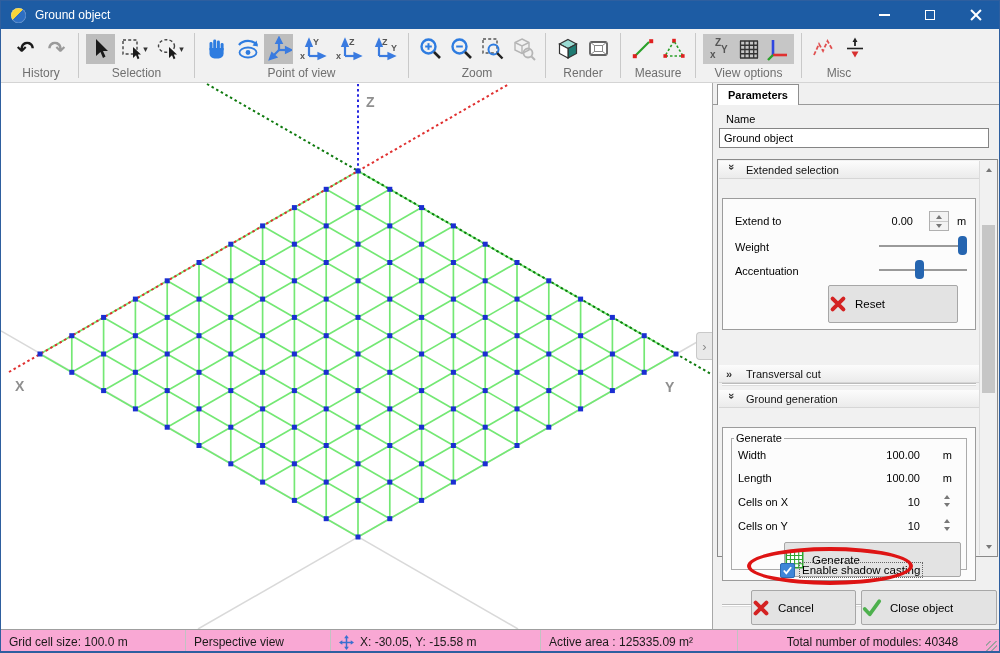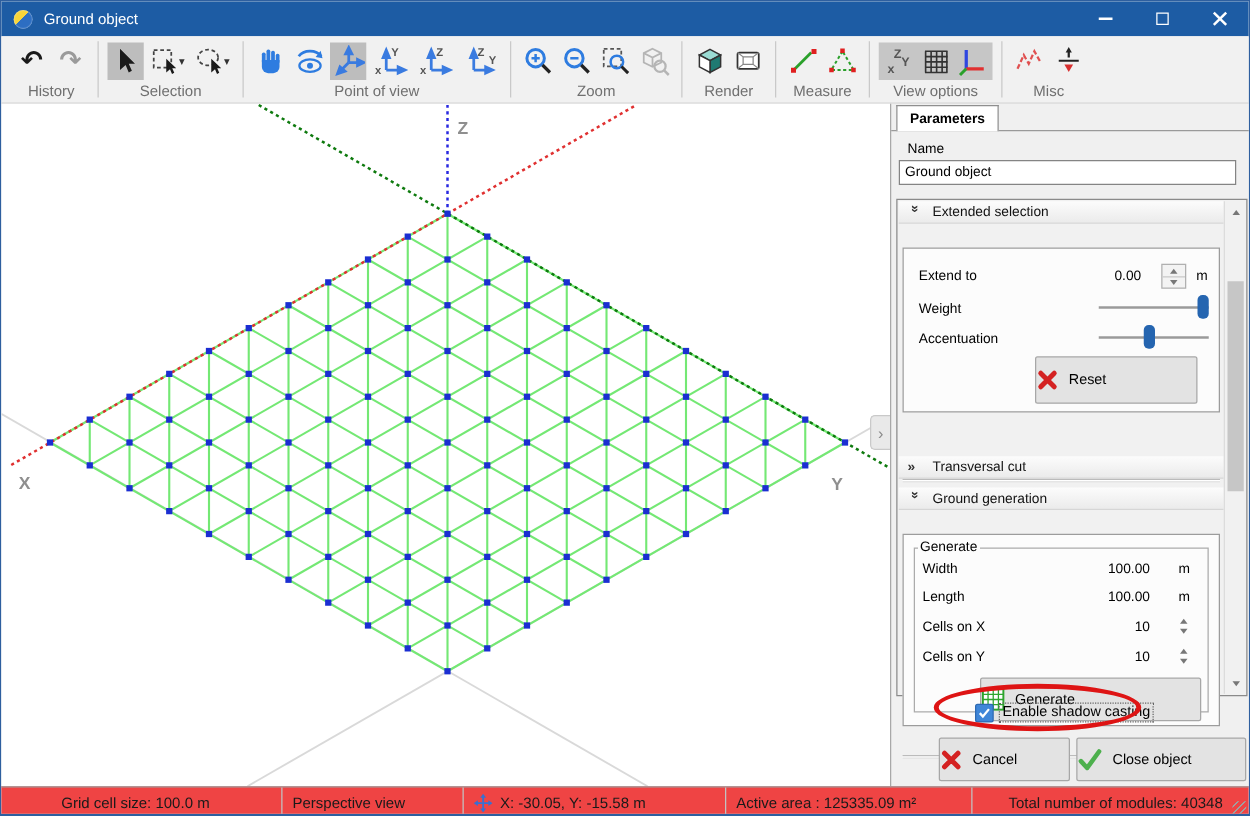--- a/index.html
+++ b/index.html
@@ -93,22 +93,22 @@
 
   
   #shadow-row { position:absolute; left:52px; top:479px; display:flex; align-items:center;margin-left:15px; }
   .checkbox { width:15px; height:15px; background:#3f86d8; border:1px solid #2e6ab2; border-radius:2px;
               display:flex; align-items:center; justify-content:center; }
   .cb-label { margin-left:4px; font-size:11.5px; border:1px dotted #666; padding:1px 2px; }
   #annotation-ellipse { position:absolute; left:34px; top:464px; width:166px; height:38px;
                         border:4px solid #de1414; border-radius:50%; pointer-events:none; z-index:3; }
 
   
-  #statusbar { position:absolute; left:0; top:628px; width:100%; height:25px; background:#ef4444;
-               border-top:1px solid #9f9f9f; display:flex; align-items:center; font-size:12px; color:#1a1a1a;padding-left:40px; }
+  #statusbar { position:absolute; left:0; top:628px; width:100%; height:25px; background:#f9a8d4;
+               border-top:1px solid #9f9f9f; display:flex; align-items:center; font-size:12px; color:#1a1a1a; }
   .sb-cell { height:100%; display:flex; align-items:center; padding-left:8px; border-right:1px solid #c2c2c2; }
   .sb-c1 { width:185px; } .sb-c2 { width:145px; } .sb-c3 { width:210px; gap:6px; } .sb-c4 { width:197px; }
   .sb-c5 { flex:1; border-right:none; justify-content:center; position:relative; }
   .grip { position:absolute; right:2px; bottom:2px; width:11px; height:11px;
           background:repeating-linear-gradient(135deg,transparent 0 2.5px,#a0a0a0 2.5px 4px); }
 </style>
 </head>
 <body>
 
 <div id="window">

